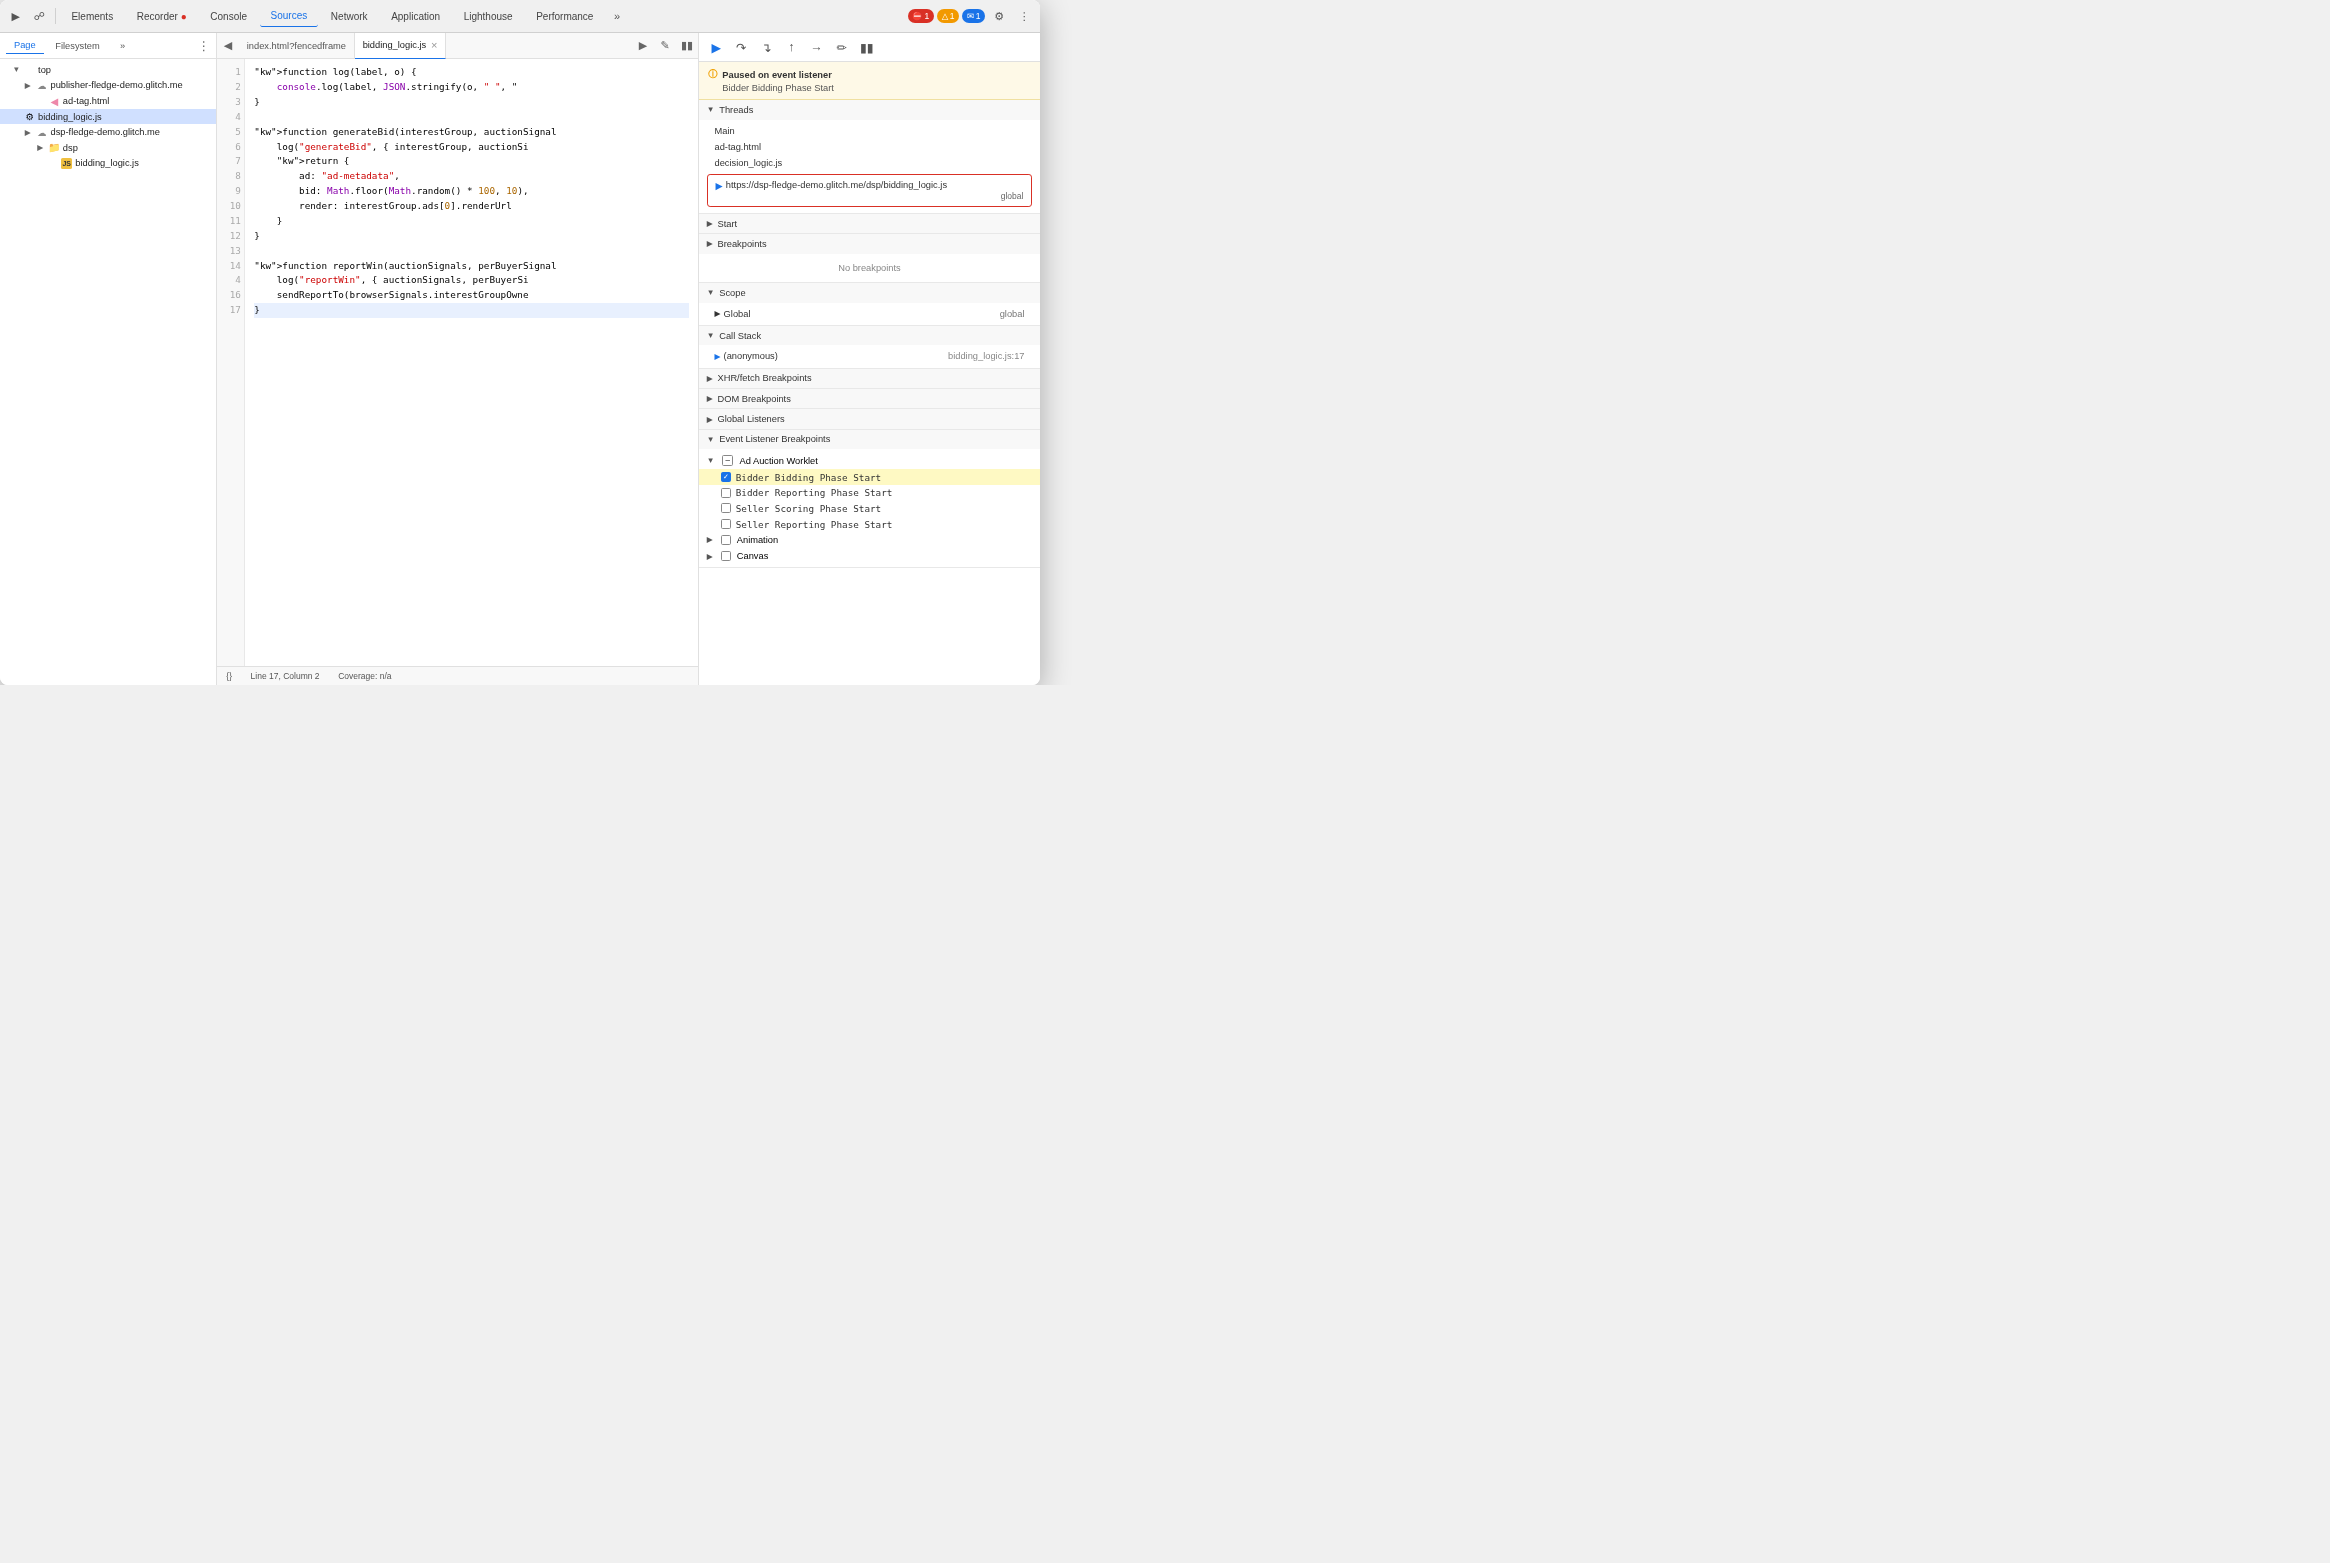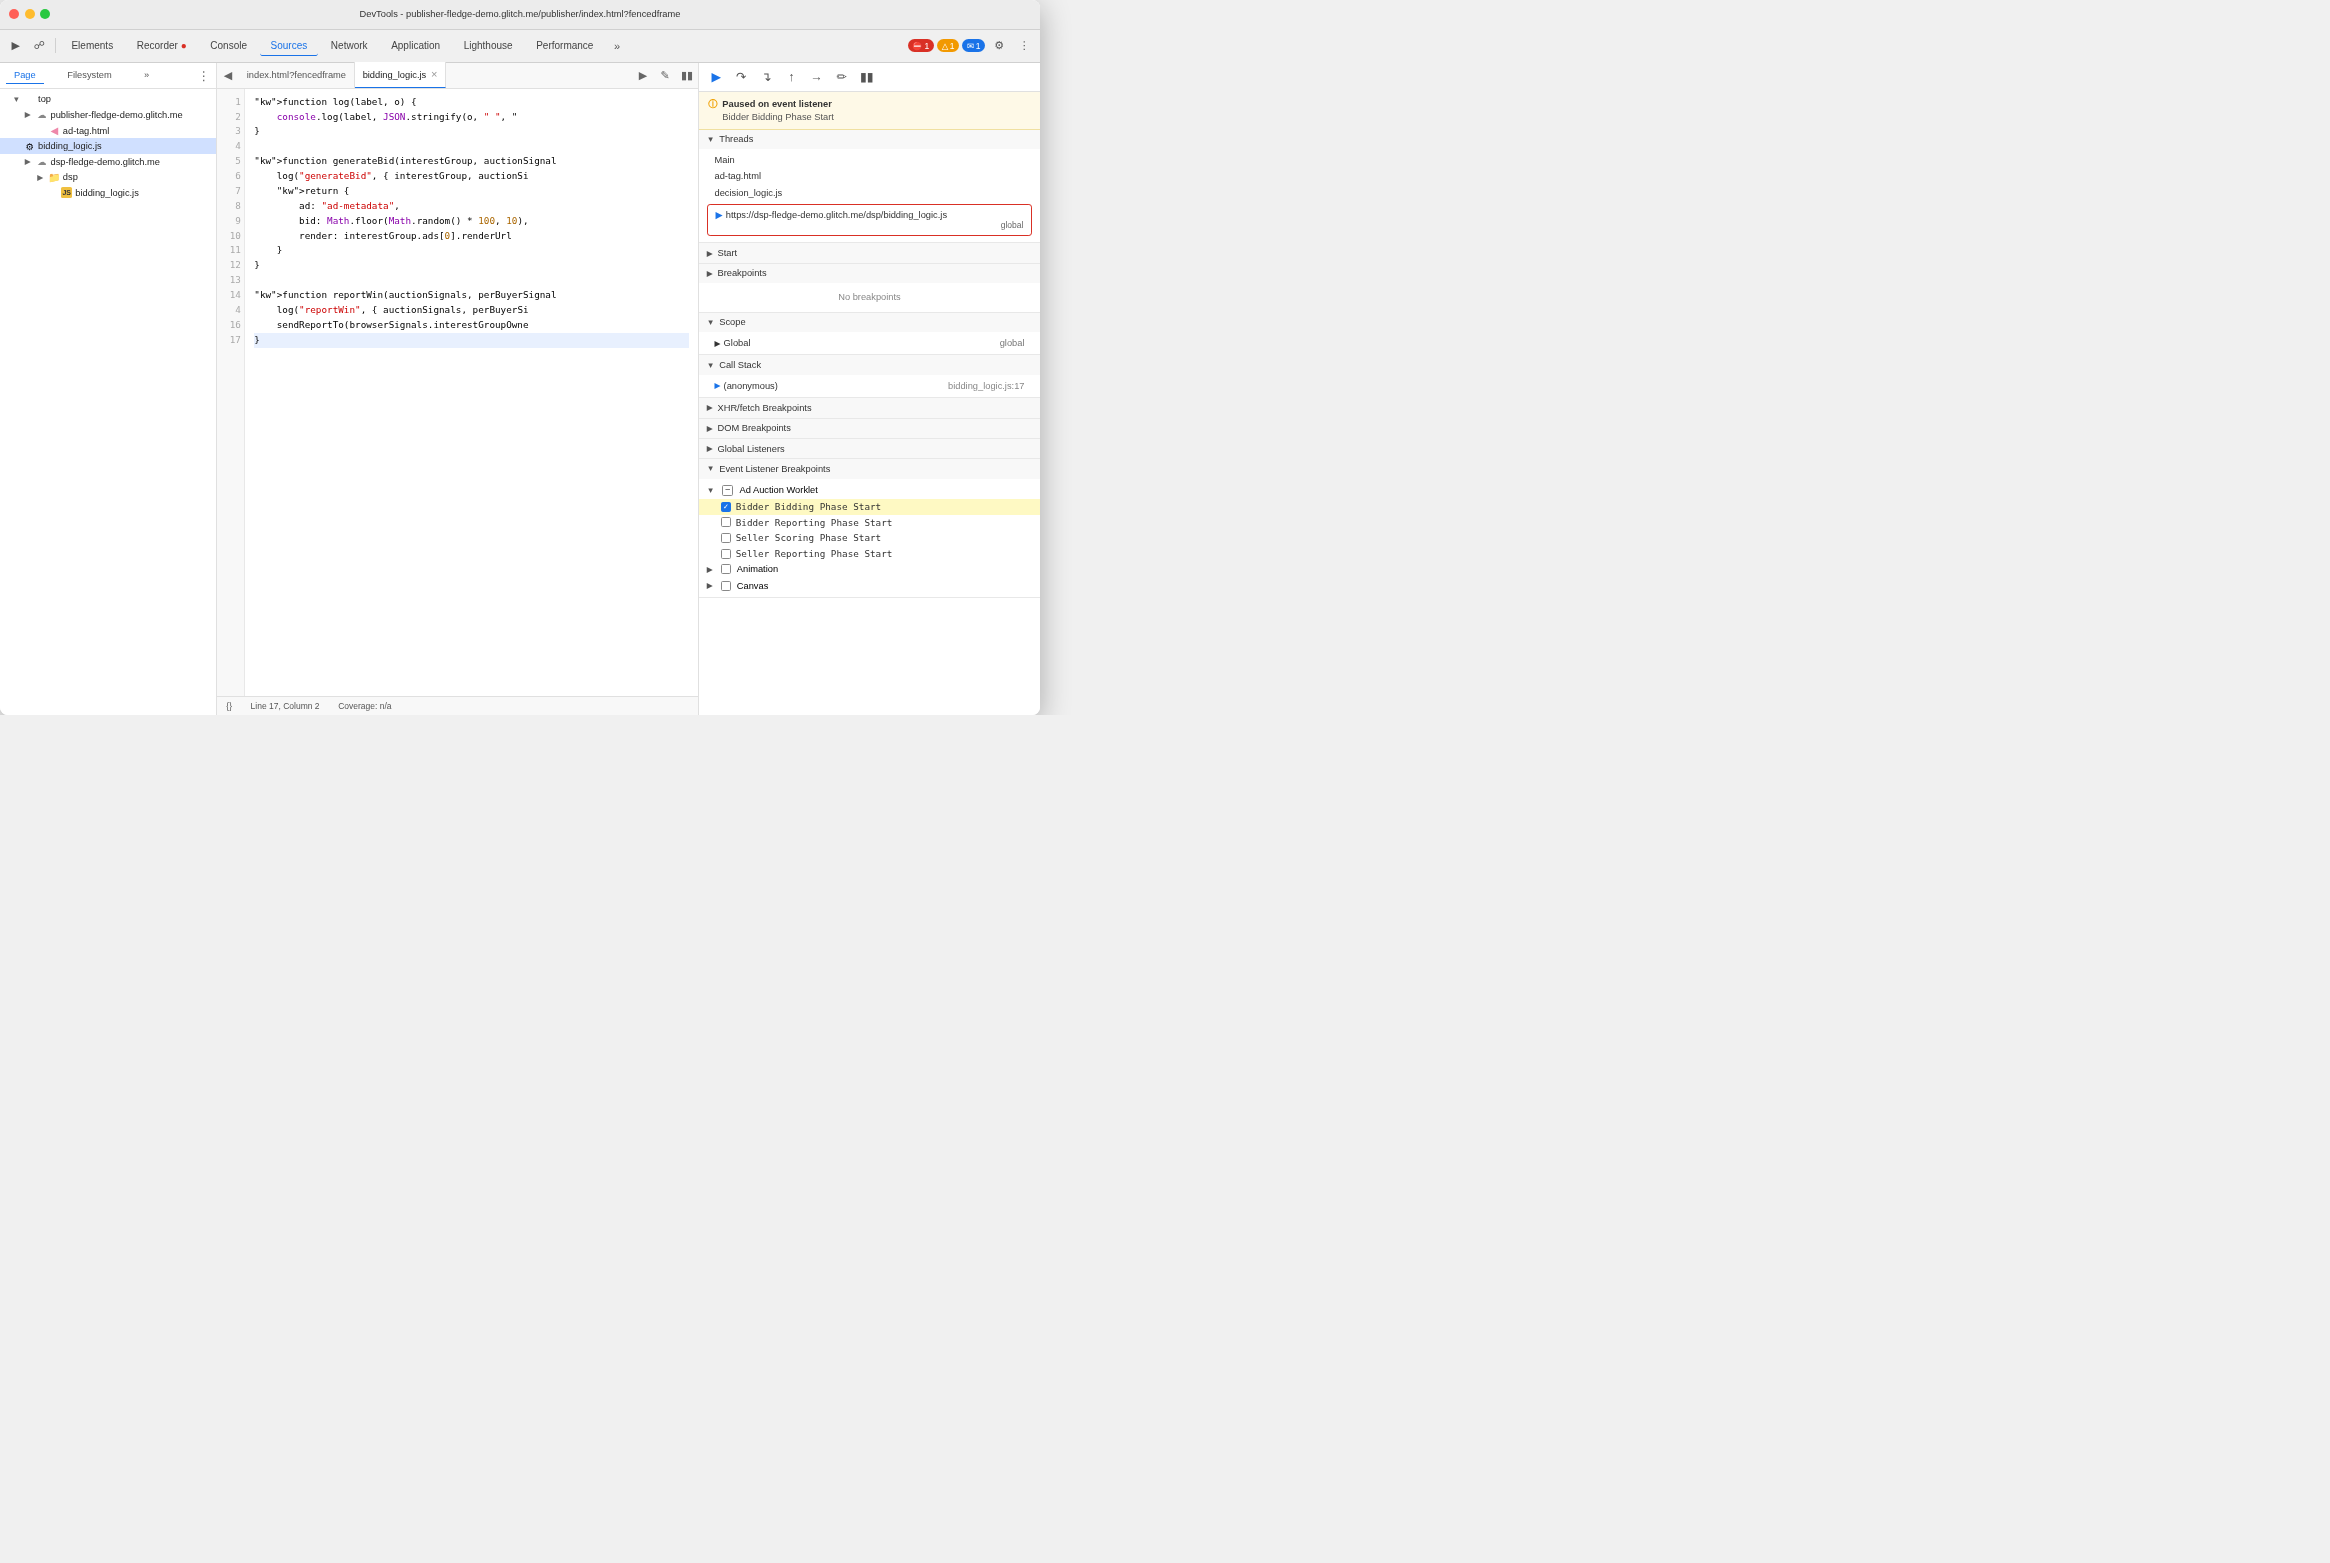--- a/index.html
+++ b/index.html
@@ -24,21 +24,21 @@
     .toolbar-right { margin-left: auto; display: flex; align-items: center; gap: 3.1px; }
     .badge { display: flex; align-items: center; gap: 1.6px; background: #d93025; color: white; border-radius: 7.8px; padding: 1.6px 4.7px; font-size: 8.5px; }
     .badge.warning { background: #f29900; }
     .badge.blue { background: #1a73e8; }
 
     
     .panel { display: flex; height: calc(100% - 62px); }
 
     
     .sidebar { width: 217px; border-right: 0.8px solid #e0e0e0; background: #fff; display: flex; flex-direction: column; }
-    .sidebar-tabs { display: flex; align-items: center; border-bottom: 0.8px solid #e0e0e0; padding: 0 6.2px; height: 26px; gap: 16px; }
+    .sidebar-tabs { display: flex; align-items: center; border-bottom: 0.8px solid #e0e0e0; padding: 0 6.2px; height: 26px; gap: 4px; }
     .sidebar-tab { padding: 3.1px 7.8px; font-size: 9.3px; cursor: pointer; color: #555; }
     .sidebar-tab.active { color: #1a73e8; border-bottom: 1.6px solid #1a73e8; }
     .sidebar-menu { margin-left: auto; color: #666; cursor: pointer; font-size: 12.4px; }
     .sidebar-tree { flex: 1; overflow-y: auto; padding: 3.1px 0; }
     .tree-item { display: flex; align-items: center; padding: 1.6px 3.1px 1.6px 0; cursor: pointer; font-size: 9.3px; white-space: nowrap; }
     .tree-item.selected { background: #d0e0ff; }
     .tree-indent { display: inline-block; width: 12.4px; flex-shrink: 0; }
     .tree-arrow { width: 11px; font-size: 7.8px; color: #666; flex-shrink: 0; }
     .tree-icon { width: 12.4px; height: 12.4px; flex-shrink: 0; margin-right: 2.3px; display: flex; align-items: center; justify-content: center; }
     .icon-folder { color: #5c9bd6; font-size: 10px; }
@@ -108,28 +108,20 @@
 
     
     ::-webkit-scrollbar { width: 4.7px; }
     ::-webkit-scrollbar-thumb { background: #ccc; border-radius: 2.3px; }
   </style>
 </head>
 <body>
 
 <div class="window">
 
-  <div class="titlebar">
-    <div class="traffic-lights">
-      <div class="tl tl-close"></div>
-      <div class="tl tl-min"></div>
-      <div class="tl tl-max"></div>
-    </div>
-    <span class="titlebar-title">DevTools - publisher-fledge-demo.glitch.me/publisher/index.html?fencedframe</span>
-  </div>
 
   <div class="toolbar">
     <div class="toolbar-icon">▶</div>
     <div class="toolbar-icon">☍</div>
     <div class="toolbar-sep"></div>
     <div class="toolbar-tab">Elements</div>
     <div class="toolbar-tab">Recorder <span style="color:#d93025;">●</span></div>
     <div class="toolbar-tab">Console</div>
     <div class="toolbar-tab active">Sources</div>
     <div class="toolbar-tab">Network</div>

